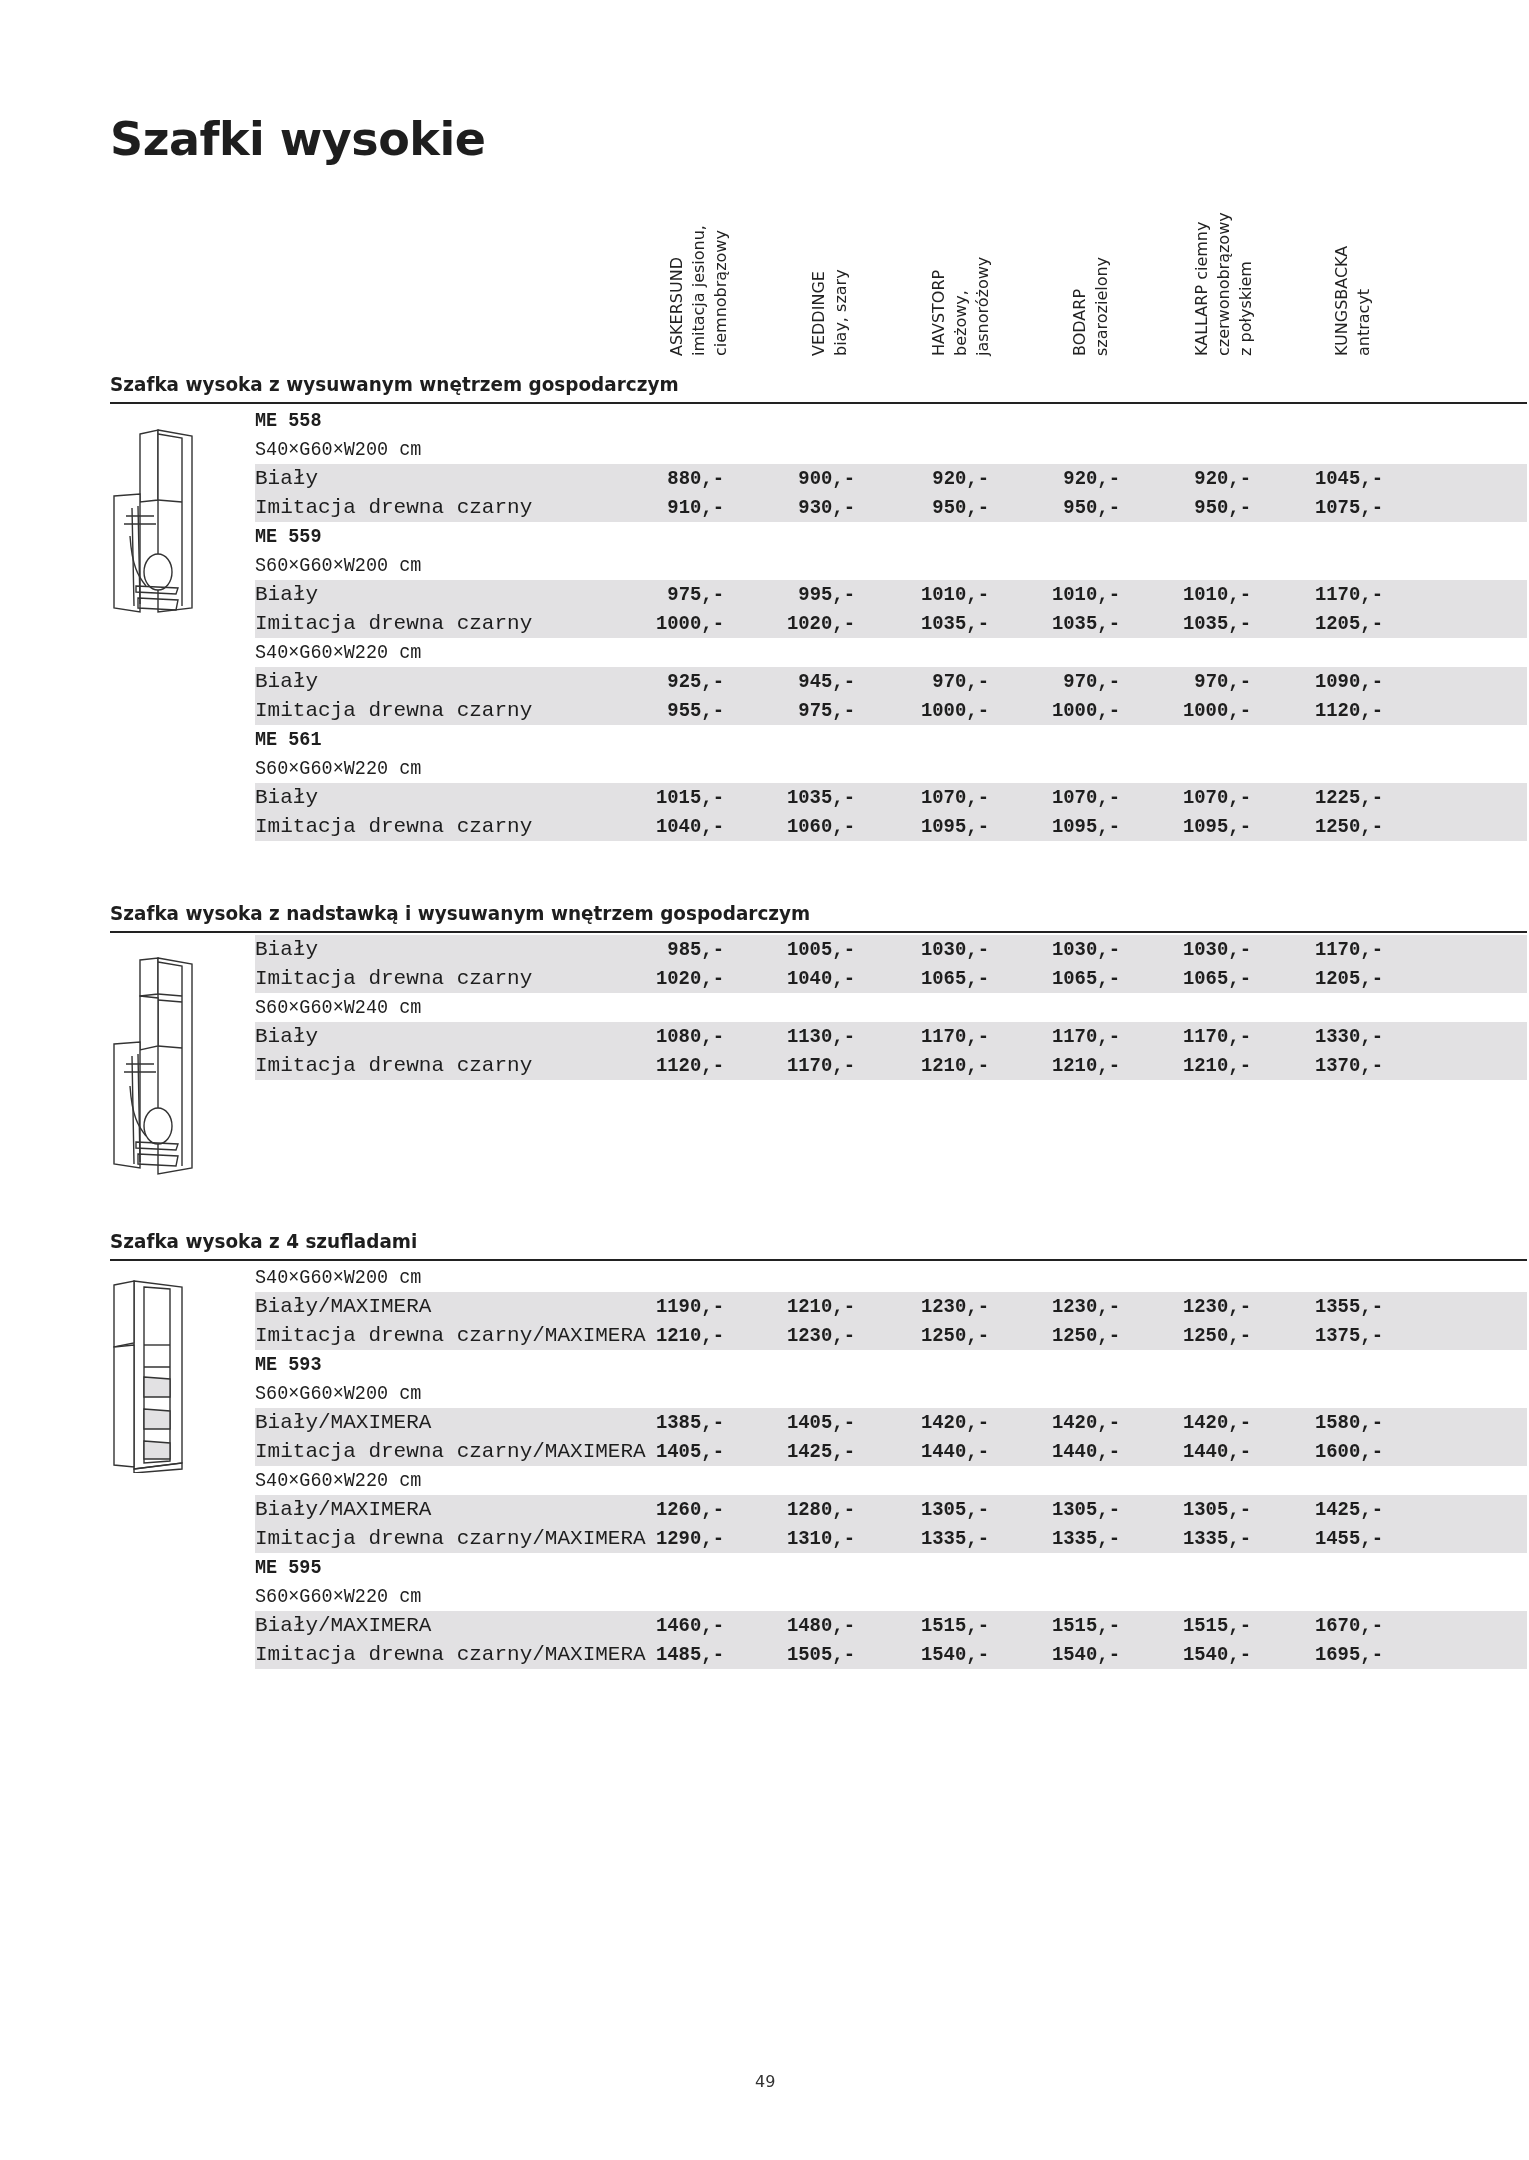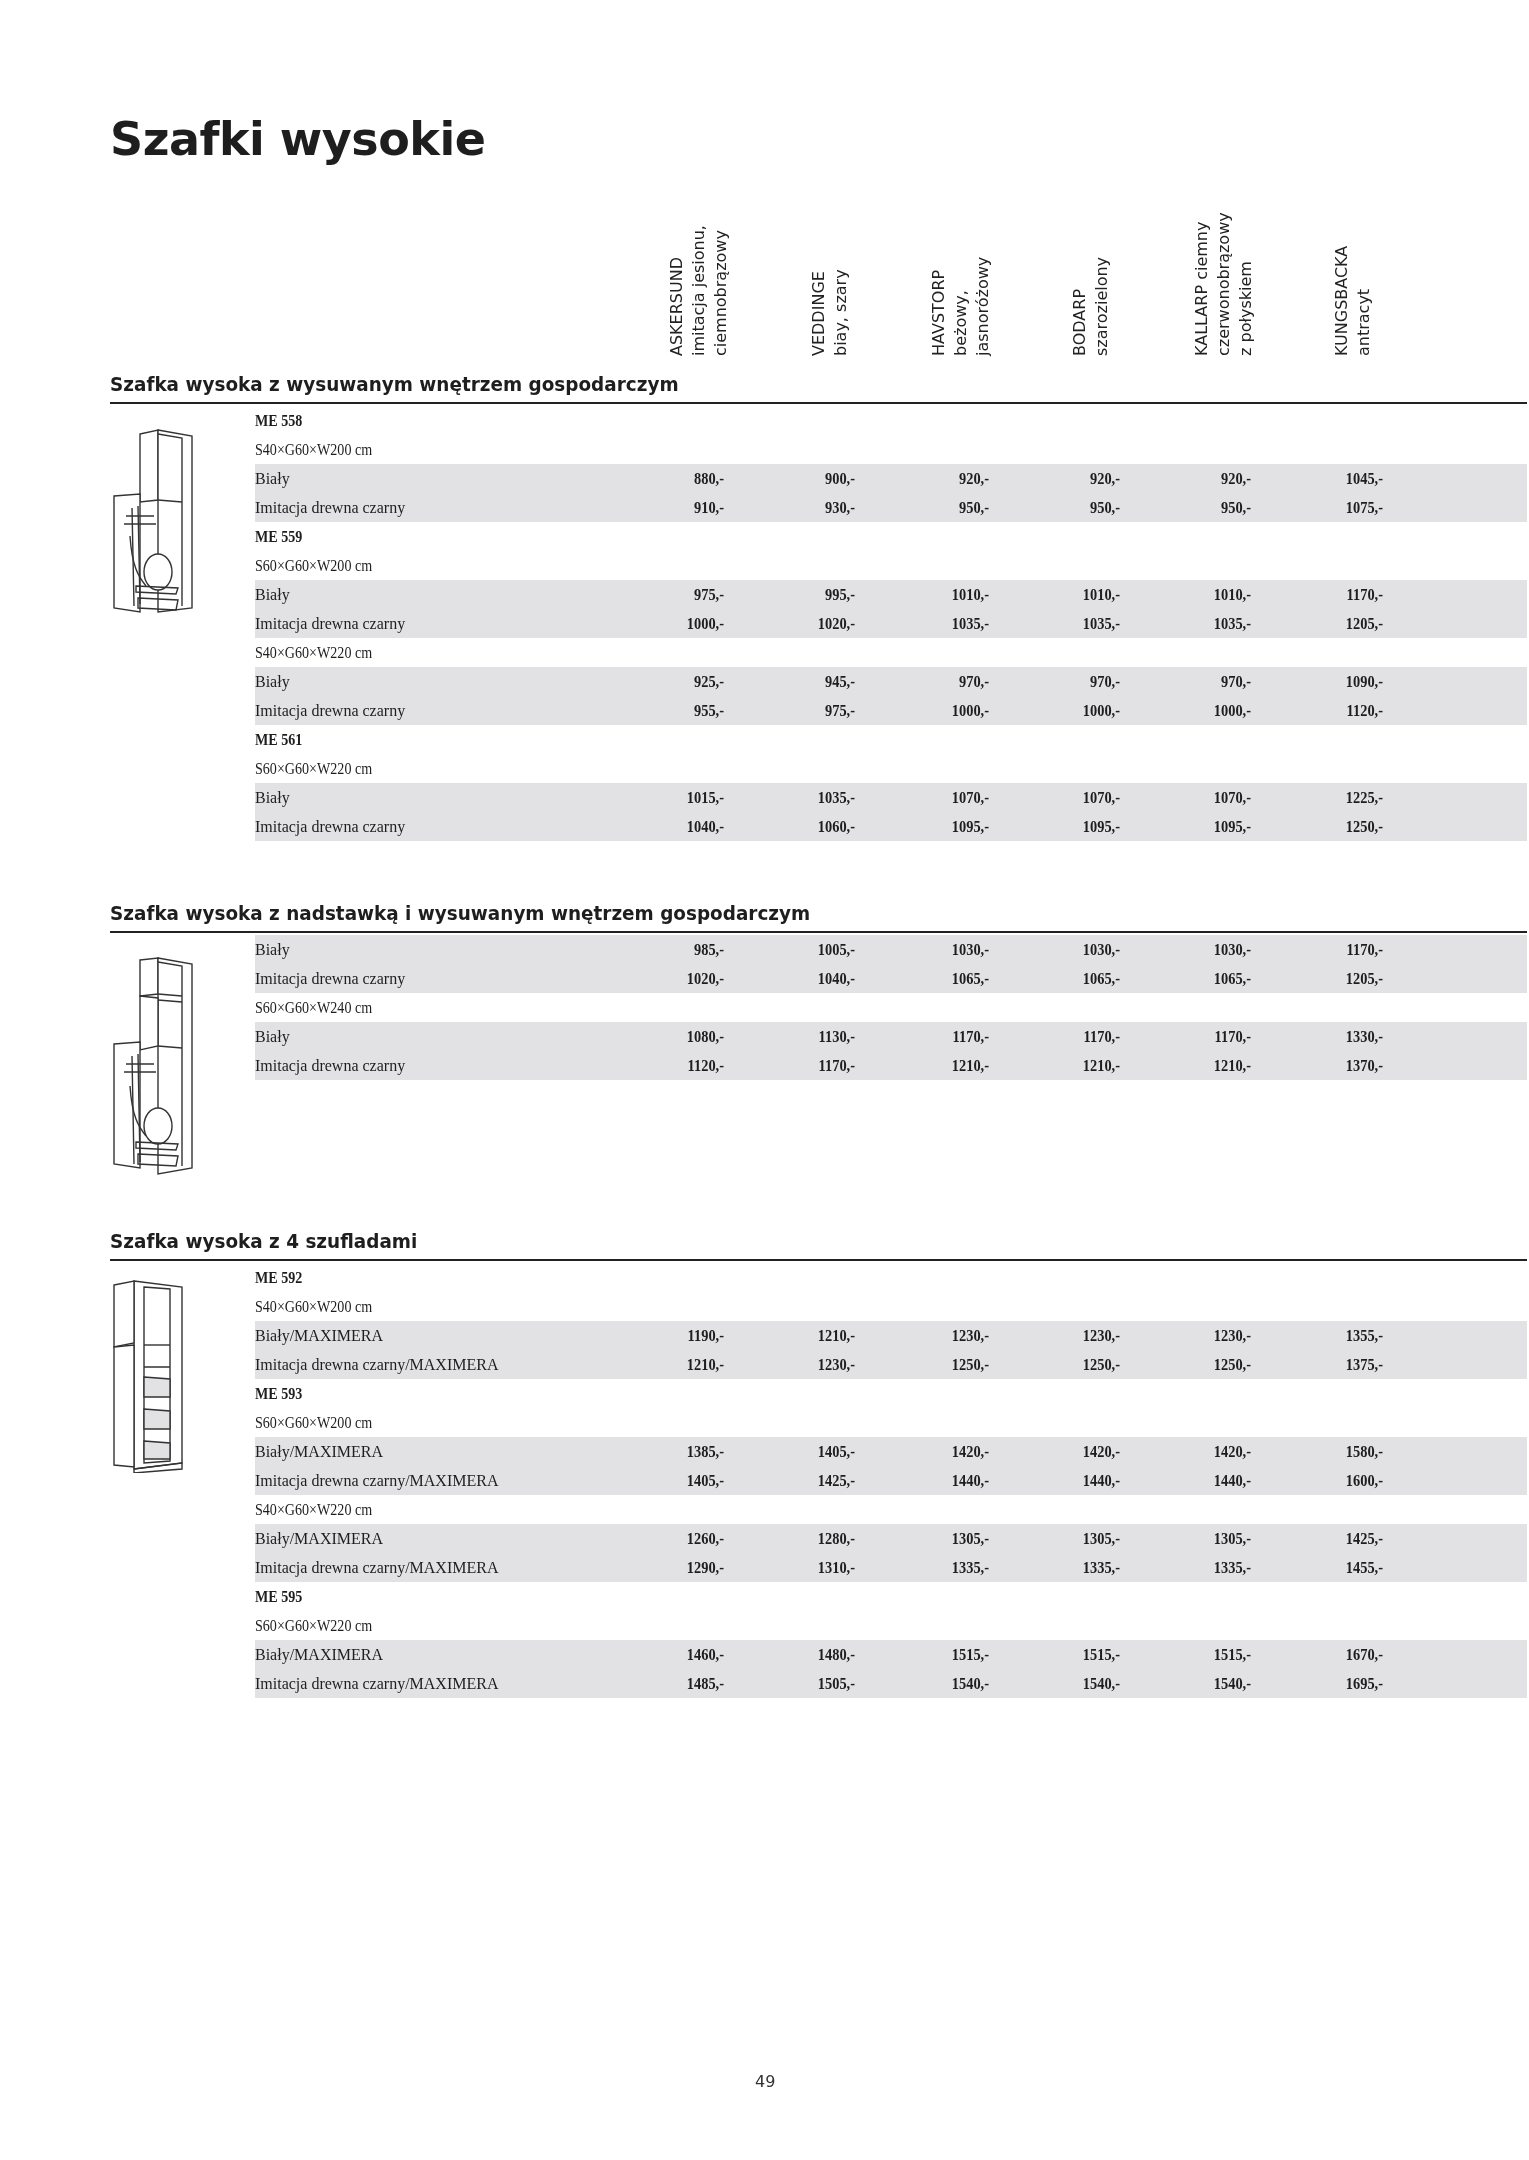--- a/index.html
+++ b/index.html
@@ -11,22 +11,22 @@
   .col-head .rot { position:absolute; left:0; bottom:0; transform-origin:left bottom;
                    transform:rotate(-90deg) translateY(100%); white-space:nowrap;
                    font-family:"DejaVu Sans", sans-serif; font-size:16px; line-height:22px; color:#222; }
   .col-head .rot div { display:block; }
   .section { position:absolute; left:110px; width:1417px; }
   .sec-title { position:absolute; left:0; top:0; font-family:"DejaVu Sans", sans-serif; font-weight:bold;
                font-size:20px; transform:scaleX(0.92); transform-origin:left; white-space:nowrap; }
   .sec-rule { position:absolute; left:0; right:0; top:30px; height:2px; background:#222; }
   .illus { position:absolute; left:0; }
   .rows { position:absolute; left:145px; right:0; }
-  .row { position:relative; height:29px; line-height:29px; font-size:16px;
-         font-family:Liberation Serif, serif; white-space:nowrap; }
+  .row { position:relative; height:29px; line-height:29px; font-size:21px;
+         font-family:Liberation Mono, monospace; white-space:nowrap; }
   .row.grey { background:#e2e1e3; }
   .row .lbl { position:absolute; left:0; top:0; }
   .row.code .lbl { font-weight:bold; }
   .row .lbl.cond { transform:scaleX(0.88); transform-origin:left; display:inline-block; }
   .price { position:absolute; top:0; font-weight:bold; text-align:right; width:110px;
            transform:scaleX(0.9); transform-origin:right; }
   .page-num { position:absolute; left:755px; top:2072px; font-size:16px; font-family:"DejaVu Sans", sans-serif; color:#333; }
 </style>
 </head>
 <body>
@@ -257,23 +257,20 @@
     <path d="M34 14 L60 16 L60 188 L34 190 Z"></path>
     <path d="M34 72 L60 72"></path>
     <path d="M34 94 L60 94 M34 104 L60 106 L60 124 L34 124 Z" fill="#e2e1e3"></path>
     <path d="M34 136 L60 138 L60 156 L34 156 Z" fill="#e2e1e3"></path>
     <path d="M34 168 L60 170 L60 186 L34 186 Z" fill="#e2e1e3"></path>
     <path d="M4 12 L24 8 L24 70 L4 74 Z" fill="#fff"></path>
     <path d="M4 74 L24 72 L24 194 L4 192 Z" fill="#fff"></path>
     <path d="M24 196 L72 190 L72 196 L24 200 Z"></path>
   </svg>
 <div class="rows" style="top: 34px;">
-      <div class="row code">
-        <span class="lbl cond">ME 592</span>
-      </div>
       <div class="row">
         <span class="lbl cond">S40×G60×W200 cm</span>
       </div>
       <div class="row grey">
         <span class="lbl">Biały/MAXIMERA</span>
         <span class="price" style="left:359px">1190,-</span>
         <span class="price" style="left:490px">1210,-</span>
         <span class="price" style="left:624px">1230,-</span>
         <span class="price" style="left:755px">1230,-</span>
         <span class="price" style="left:886px">1230,-</span>

